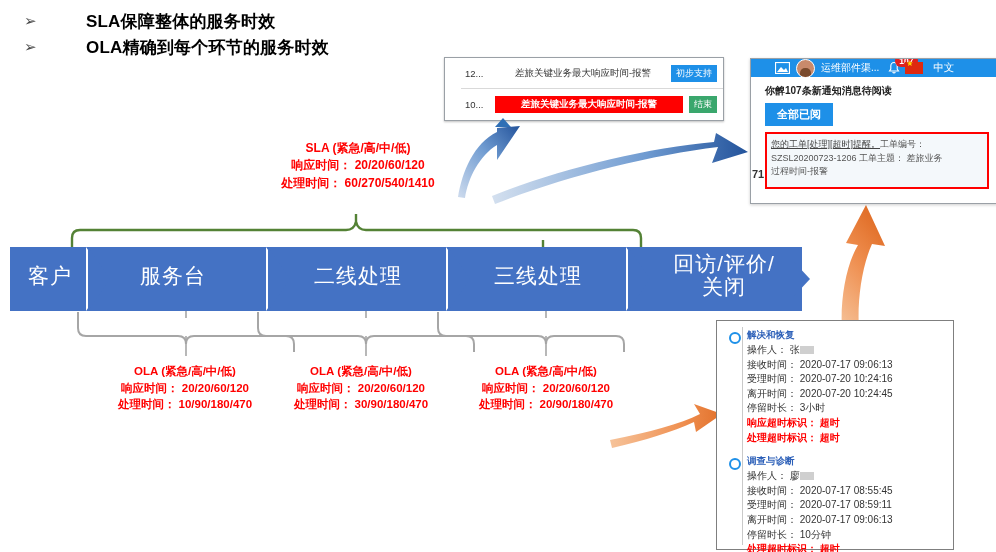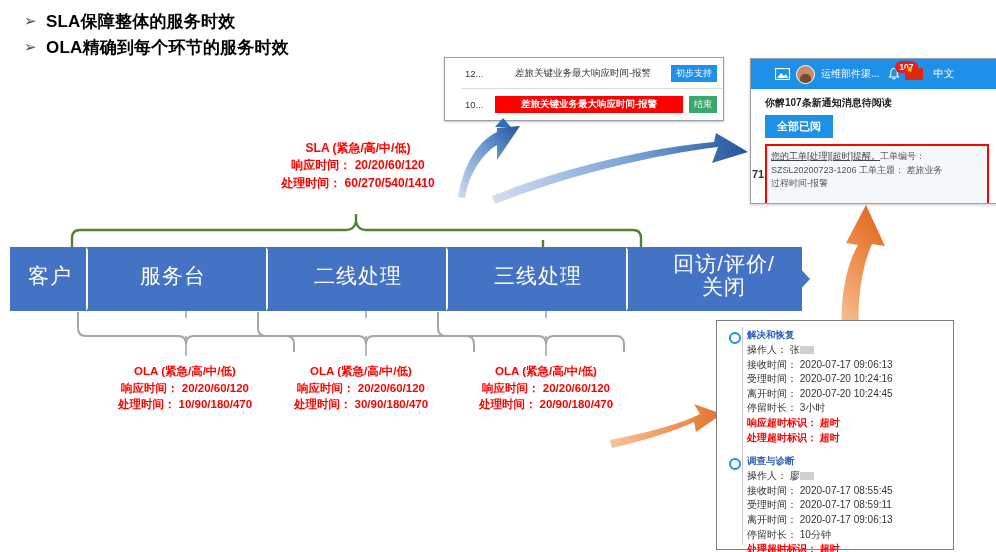--- a/index.html
+++ b/index.html
@@ -3,21 +3,21 @@
 <meta charset="utf-8">
 <style>
   html,body{margin:0;padding:0;}
   body{width:996px;height:552px;background:#ffffff;font-family:"Liberation Sans","DejaVu Sans",sans-serif;position:relative;overflow:hidden;}
   .abs{position:absolute;}
 
   
   #bullets{left:24px;top:8px;width:520px;}
   .bullet-row{display:flex;align-items:center;height:26px;}
   .bullet-mark{width:22px;font-size:15px;color:#4a4a4a;font-family:"DejaVu Sans",sans-serif;line-height:1;}
-  .bullet-text{font-size:17px;font-weight:bold;color:#000;letter-spacing:.2px;}
+  .bullet-text{font-size:17px;font-weight:bold;color:#000;letter-spacing:.2px;margin-left:40px;}
 
   
   #flow{left:10px;top:247px;width:800px;height:64px;}
   .chev{position:absolute;top:0;height:64px;background:#4472c4;}
   .chev-label{position:absolute;color:#fff;font-size:21px;line-height:1.08;text-align:center;letter-spacing:1px;}
   .chev-sep{position:absolute;top:0;width:0;height:0;border-top:32px solid transparent;border-bottom:32px solid transparent;border-left:22px solid #ffffff;}
   .chev-inner{position:absolute;top:0;width:0;height:0;border-top:32px solid transparent;border-bottom:32px solid transparent;border-left:22px solid #4472c4;}
   #flow-tip{position:absolute;top:0;left:770px;width:0;height:0;border-top:32px solid transparent;border-bottom:32px solid transparent;border-left:30px solid #4472c4;}
 
   
@@ -39,34 +39,34 @@
   #popup-alarm .pid{font-size:9.5px;color:#333;width:30px;flex:none;}
   #popup-alarm .ptitle{font-size:9.5px;color:#333;flex:1;text-align:center;}
   #popup-alarm .ptitle.hl{background:#ff0000;color:#fff;font-weight:bold;padding:2px 2px;margin-right:6px;}
   .badge{font-size:9px;color:#fff;padding:2px 5px;white-space:nowrap;}
   .badge.blue{background:#1e90e8;}
   .badge.green{background:#3aa76d;}
   #popup-caret{left:495px;top:118px;width:0;height:0;border-left:8px solid transparent;border-right:8px solid transparent;border-bottom:9px solid #2f6fb5;}
 
   
   #popup-notif{left:750px;top:58px;width:246px;height:144px;background:#fff;border:1px solid #9aa0a6;box-shadow:0 1px 3px rgba(0,0,0,.2);overflow:hidden;}
-  #notif-bar{height:30px;background:#1e90e8;display:flex;align-items:center;padding-left:24px;}
+  #notif-bar{height:18px;background:#1e90e8;display:flex;align-items:center;padding-left:24px;}
   .nf-ic{margin-right:6px;display:flex;align-items:center;}
   #avatar{width:17px;height:17px;border-radius:50%;background:#c98a6b;border:1px solid #fff;overflow:hidden;position:relative;}
   #avatar:after{content:"";position:absolute;left:3px;top:8px;width:11px;height:9px;border-radius:5px 5px 0 0;background:#7a4a2c;}
   #nf-user{color:#fff;font-size:10px;margin-right:8px;}
   #nf-bellwrap{position:relative;margin-right:4px;}
   #nf-count{position:absolute;left:8px;top:-6px;background:#e02020;color:#fff;font-size:8.5px;border-radius:8px;padding:1px 4px;font-weight:bold;}
   #nf-flag{width:18px;height:12px;background:#de2910;margin-right:10px;position:relative;}
   #nf-flag:after{content:"★";position:absolute;left:1px;top:-3px;color:#ffde00;font-size:8px;}
   #nf-lang{color:#fff;font-size:10.5px;}
   #notif-body{padding:7px 8px 0 14px;}
   #nf-msg{font-size:10px;color:#222;font-weight:bold;margin-bottom:5px;}
   #nf-readall{display:inline-block;background:#1e90e8;color:#fff;font-size:11px;padding:4px 12px;font-weight:bold;}
-  #nf-item{margin-top:6px;background:#f4f8fb;padding:4px 4px 17px 4px;border:2px solid #ff0000;}
+  #nf-item{margin-top:6px;background:#f4f8fb;padding:4px 4px 8px 4px;border:2px solid #ff0000;}
   #nf-item .l{font-size:9px;color:#555;line-height:1.5;}
   #nf-item .l u{color:#444;}
   #nf-leftnum{left:751px;top:168px;font-size:11px;font-weight:bold;color:#333;background:#fff;padding:0 1px;}
 
   
   #popup-timeline{left:716px;top:320px;width:238px;height:230px;background:#fff;border:1px solid #7f7f7f;box-sizing:border-box;}
   .tl-entry{position:relative;padding:4px 6px 4px 30px;}
   .tl-ring{position:absolute;left:12px;top:7px;width:8px;height:8px;border:2px solid #1e90e8;border-radius:50%;background:#fff;}
   .tl-axis{position:absolute;left:25px;top:6px;bottom:4px;width:1px;background:#c9c9c9;}
   .tl-title{font-size:9.5px;font-weight:bold;color:#2b5fb8;margin-bottom:1px;}

